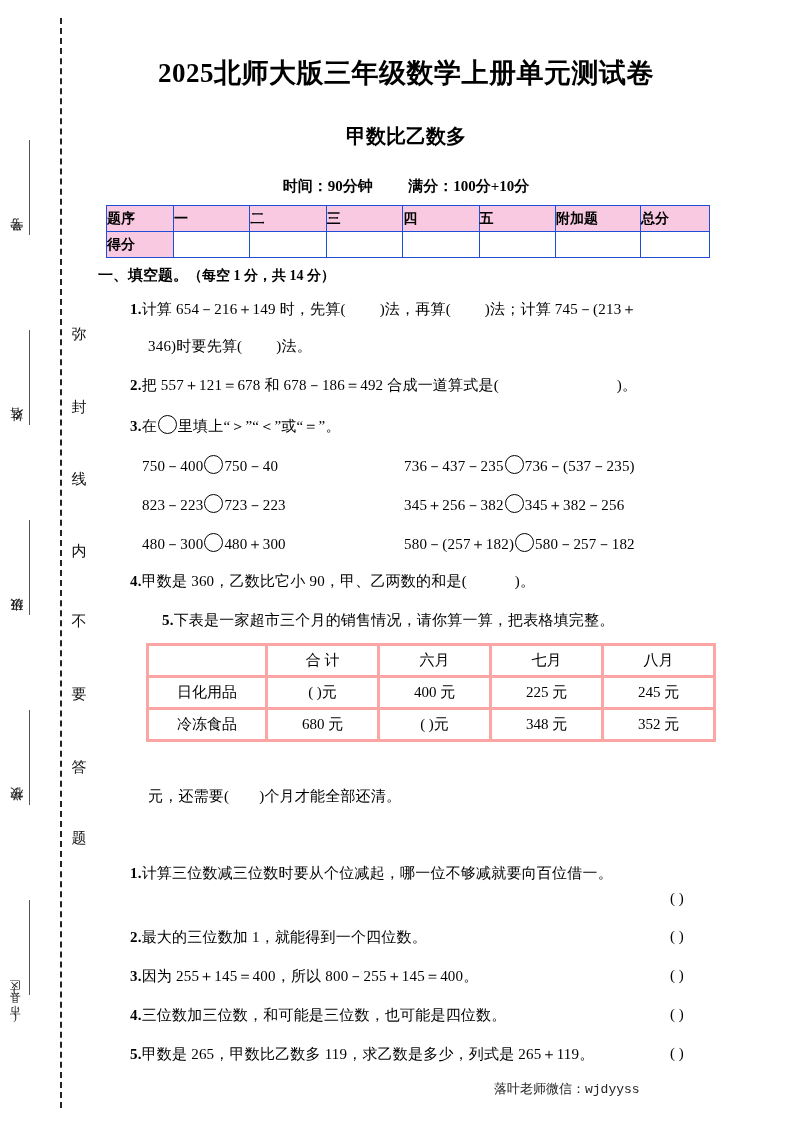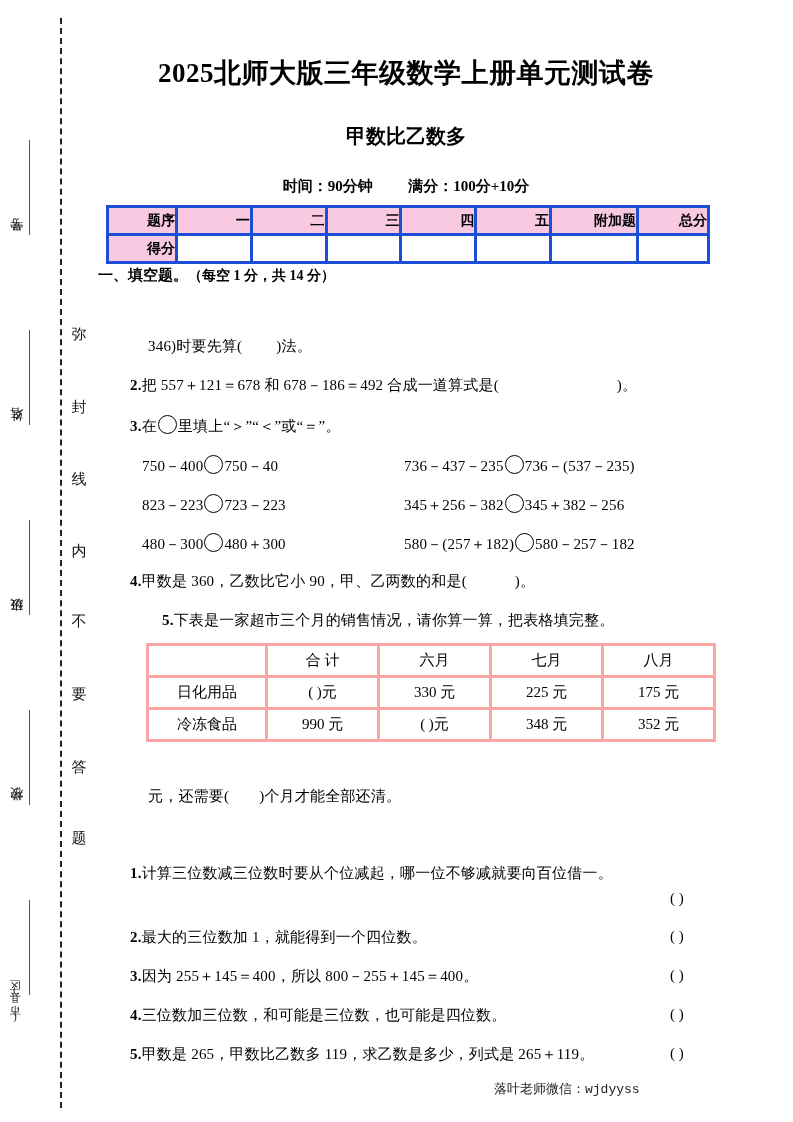--- a/index.html
+++ b/index.html
@@ -102,23 +102,23 @@
 
   
   #score-table {
     position: absolute;
     left: 10px; top: 205px;
     width: 604px;
     border-collapse: collapse;
     table-layout: fixed;
   }
   #score-table td {
-    border: 3px solid #1d4ed8;
+    border: 1px solid #1d4ed8;
     height: 25px;
-    text-align: right;
+    text-align: left;
     font-size: 14px;
     font-weight: bold;
     padding: 0;
   }
   #score-table .pinkcell { background: #f9c9e2; }
   #score-table .blankcell { background: #ffffff; }
 
   
   .sec-head {
     position: absolute;
@@ -243,20 +243,23 @@
       <td class="blankcell"></td>
       <td class="blankcell"></td>
     </tr>
   </tbody>
     </table>
 
   <div class="sec-head" style="top:266px;">
     <span>一、填空题。</span><span class="sec-note">（每空 1 分，共 14 分）</span>
   </div>
 
+  <div class="q-line" style="left:34px; top:300px;">
+    <span class="q-num">1.</span><span>计算 654－216＋149 时，先算(</span><span style="display:inline-block;width:34px;"></span><span>)法，再算(</span><span style="display:inline-block;width:34px;"></span><span>)法；计算 745－(213＋</span>
+  </div>
   <div class="q-line" style="left:52px; top:337px;">
     <span>346)时要先算(</span><span style="display:inline-block;width:34px;"></span><span>)法。</span>
   </div>
 
   <div class="q-line" style="left:34px; top:376px;">
     <span class="q-num">2.</span><span>把 557＋121＝678 和 678－186＝492 合成一道算式是(</span><span style="display:inline-block;width:118px;"></span><span>)。</span>
   </div>
 
   <div class="q-line" style="left:34px; top:415px;">
     <span class="q-num">3.</span><span>在</span><span class="cmp-circle"></span><span>里填上“＞”“＜”或“＝”。</span>
@@ -296,27 +299,27 @@
         <tr>
       <td style="width:116px;"></td>
       <td>合 计</td>
       <td>六月</td>
       <td>七月</td>
       <td>八月</td>
     </tr>
     <tr>
       <td>日化用品</td>
       <td>(          )元</td>
-      <td>330 元</td>
+      <td>400 元</td>
       <td>225 元</td>
-      <td>175 元</td>
+      <td>245 元</td>
     </tr>
     <tr>
       <td>冷冻食品</td>
-      <td>990 元</td>
+      <td>680 元</td>
       <td>(          )元</td>
       <td>348 元</td>
       <td>352 元</td>
     </tr>
   </tbody>
     </table>
 
   <div class="q-line" style="left:52px; top:787px;">
     <span>元，还需要(</span><span style="display:inline-block;width:30px;"></span><span>)个月才能全部还清。</span>
   </div>

